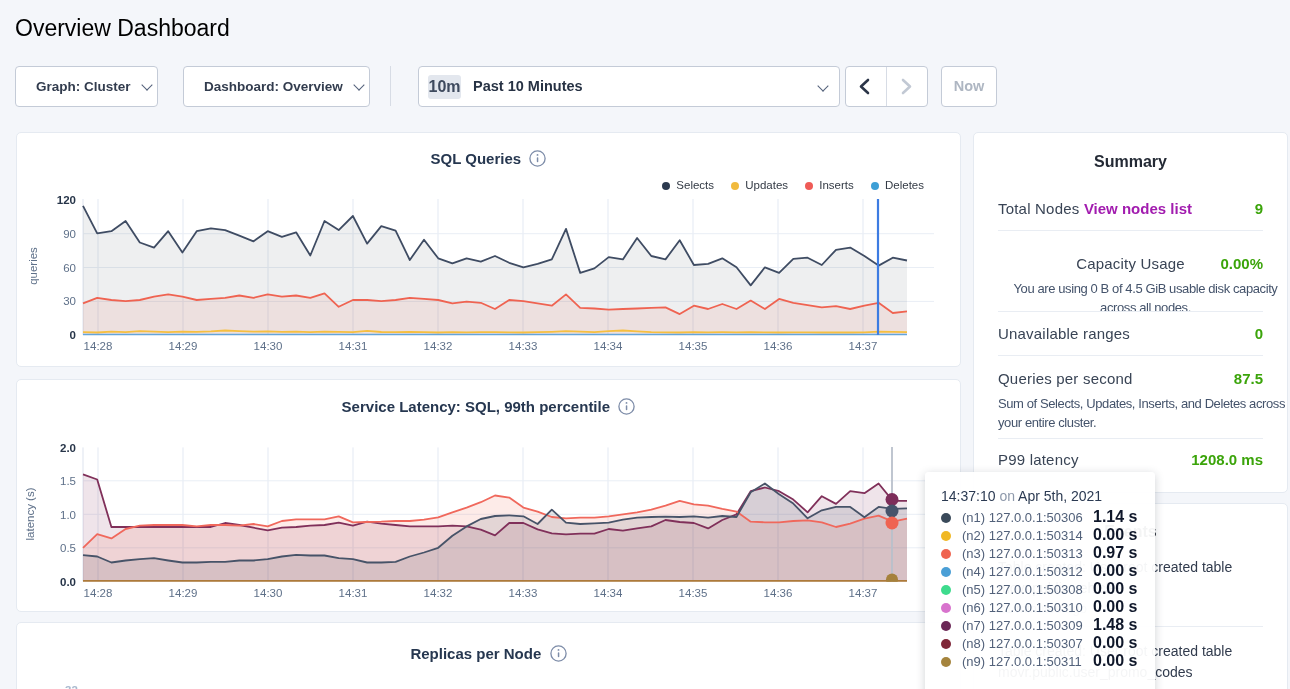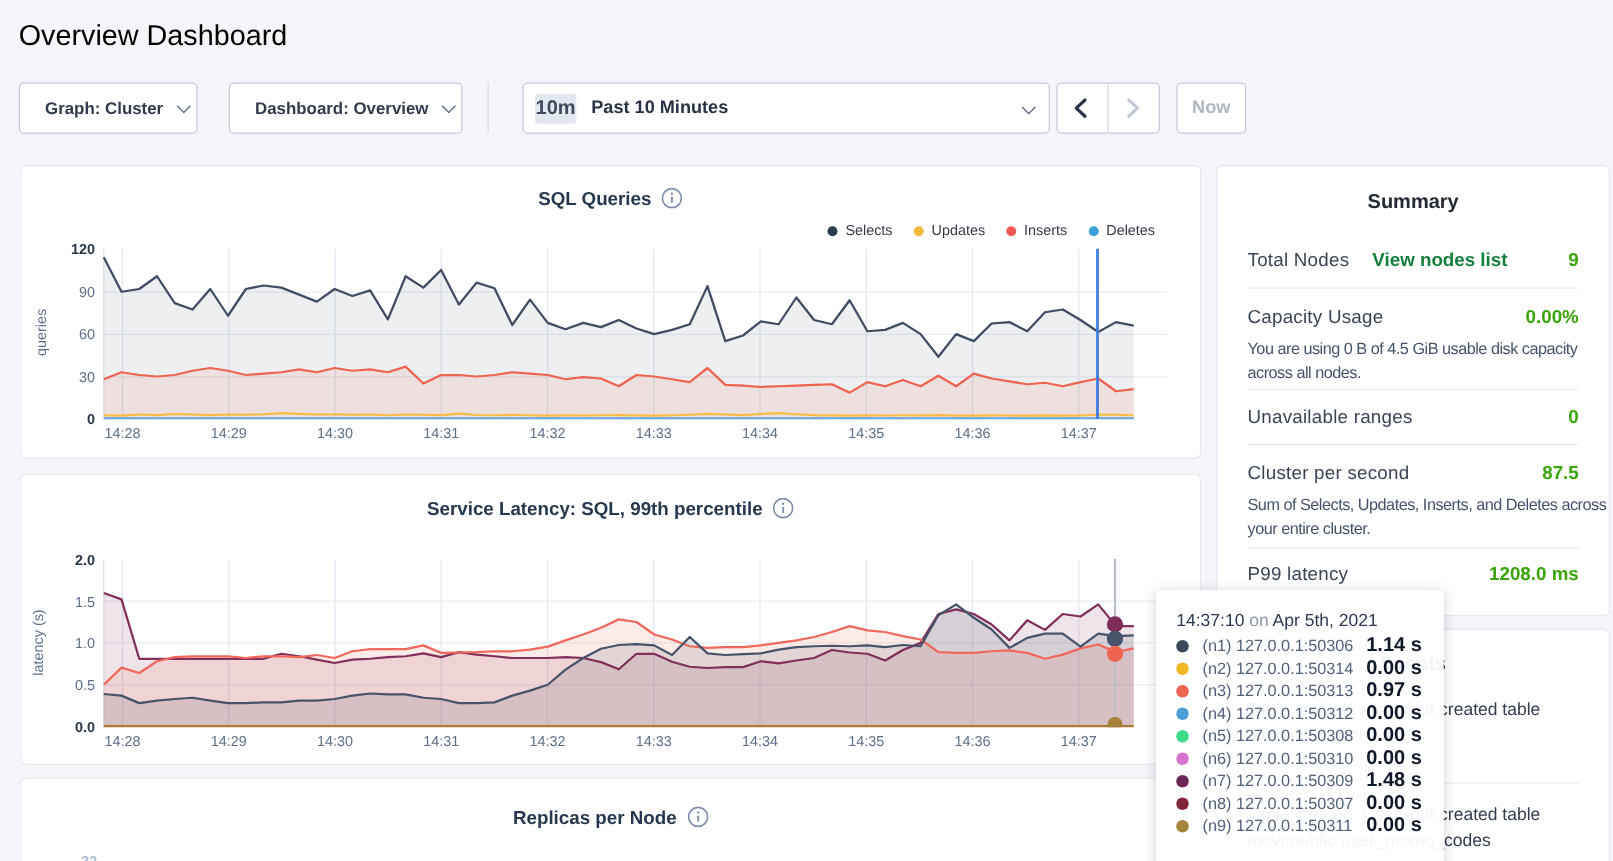--- a/index.html
+++ b/index.html
@@ -162,35 +162,35 @@
         <rect x="7.8" y="7.3" width="1.5" height="5" rx="0.7" fill="#7d8ca8"></rect>
         <circle cx="8.5" cy="4.9" r="0.95" fill="#7d8ca8"></circle>
       </svg></div>
   <div style="position:absolute;left:48px;top:61px;width:22px;height:5px;overflow:hidden;font:bold 11.5px 'Liberation Sans';color:#a9bacf;">32</div>
 </div>
 
 <div class="panel" style="left:973px;top:132px;width:315px;height:361px;">
   <div style="position:absolute;width:100%;top:20px;text-align:center;font-size:16px;font-weight:bold;color:#242a35;">Summary</div>
   <div class="srow" style="top:67px;">
     <span class="shead">Total Nodes</span>
-    <span style="font-size:15px;font-weight:bold;color:#15803d;margin-left:14px;">View nodes list</span>
+    <span style="font-size:15px;font-weight:bold;color:#a21caf;">View nodes list</span>
     <span class="sval">9</span>
   </div>
   <div class="sdiv" style="top:97px;"></div>
-  <div class="srow" style="top:112px;">
+  <div class="srow" style="top:122px;text-align:center;">
     <span class="shead">Capacity Usage</span><span class="sval">0.00%</span>
     <div class="sdesc">You are using 0 B of 4.5 GiB usable disk capacity<br>across all nodes.</div>
   </div>
   <div class="sdiv" style="top:178px;"></div>
   <div class="srow" style="top:192px;">
     <span class="shead">Unavailable ranges</span><span class="sval">0</span>
   </div>
   <div class="sdiv" style="top:222px;"></div>
   <div class="srow" style="top:237px;">
-    <span class="shead">Cluster per second</span><span class="sval">87.5</span>
+    <span class="shead">Queries per second</span><span class="sval">87.5</span>
     <div class="sdesc">Sum of Selects, Updates, Inserts, and Deletes across<br>your entire cluster.</div>
   </div>
   <div class="sdiv" style="top:305px;"></div>
   <div class="srow" style="top:318px;">
     <span class="shead">P99 latency</span><span class="sval">1208.0 ms</span>
   </div>
 </div>
 
 <div class="panel" style="left:973px;top:503px;width:315px;height:200px;">
   <div style="position:absolute;width:100%;top:19px;text-align:center;font-size:16px;font-weight:bold;color:#242a35;">Events</div>

